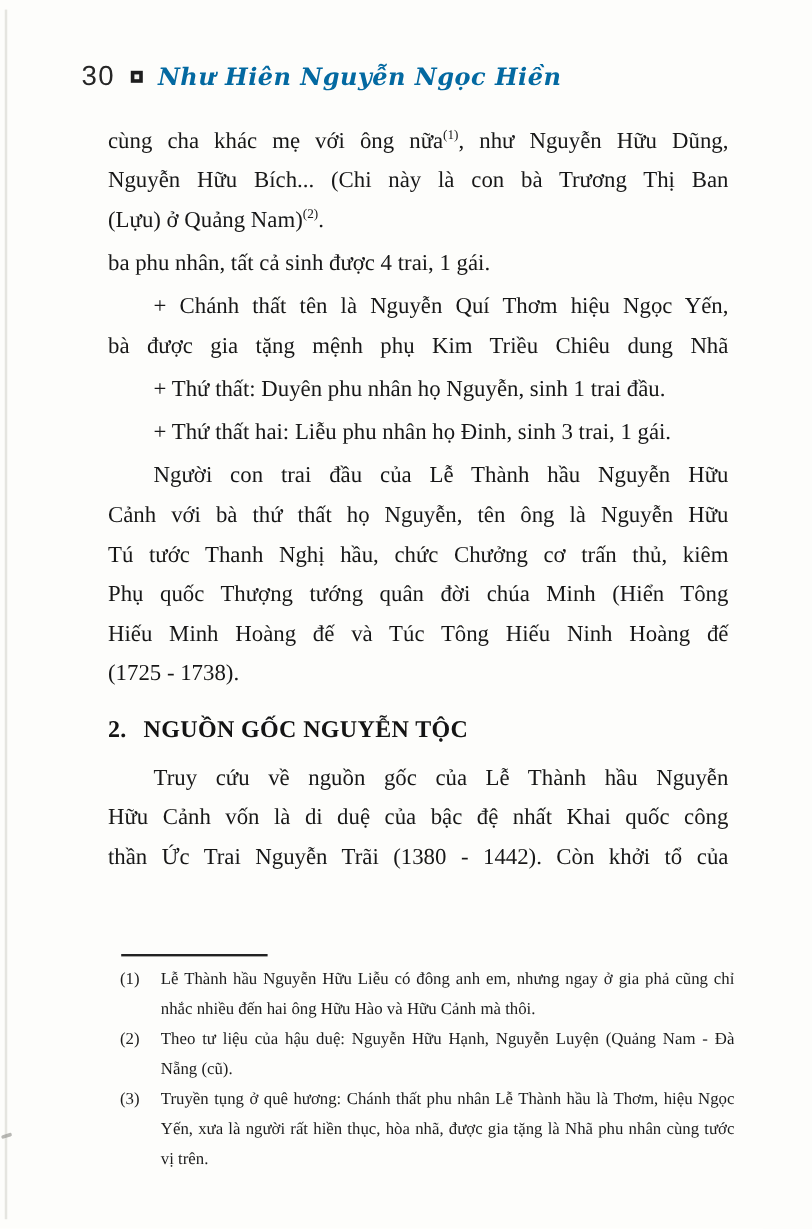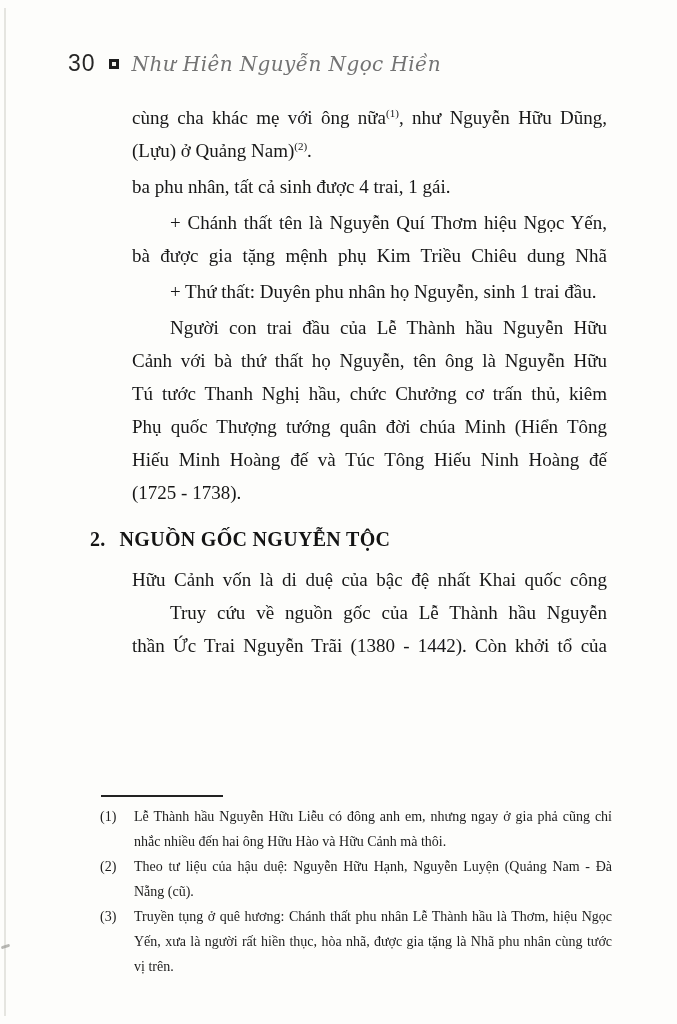--- a/index.html
+++ b/index.html
@@ -36,34 +36,33 @@
   .page-num {
     font-family: "Liberation Sans", sans-serif;
     font-size: 23px; color: #262626; letter-spacing: 1px;
   }
   .bullet {
     display: inline-block; width: 4px; height: 4px;
     border: 3px solid #1e1e1e; background: #f4f4f0;
   }
   .running-title {
     font-family: "DejaVu Serif", serif;
-    font-style: italic; font-weight: 400;
-    font-size: 20px; color: #737373; letter-spacing: .4px;
+    font-style: italic; font-weight: 700;
+    font-size: 20px; color: #0369a1; letter-spacing: .4px;
   }
 
   
   .content {
     position: absolute; left: 90px; top: 101px; width: 517px;
     font-size: 19px; line-height: 33px; color: #171717;
   }
   .para { margin: 0 0 3px 0; }
   .line {
     text-align: justify; text-align-last: justify;
     white-space: normal;
-    margin-left: 42px;
   }
   .line.indent { padding-left: 38px; }
   .line.last { text-align-last: left; }
   sup.fn-mark { font-size: 11px; line-height: 0; letter-spacing: 0; }
 
   .section-heading {
     display: flex; gap: 14px; align-items: baseline;
     margin: 14px 0 7px 0;
     font-size: 20px; font-weight: 700; letter-spacing: .3px;
     color: #141414;
@@ -88,51 +87,55 @@
   <header class="header">
     <span class="page-num">30</span>
     <span class="bullet"></span>
     <span class="running-title">Như Hiên Nguyễn Ngọc Hiền</span>
   </header>
 
   <main class="content">
     <div id="body-paragraphs">
         <div class="para">
           <div class="line"><span>cùng cha khác mẹ với ông nữa</span><sup class="fn-mark">(1)</sup><span>, như Nguyễn Hữu Dũng,</span></div>
+          <div class="line"><span>Nguyễn Hữu Bích... (Chi này là con bà Trương Thị Ban</span></div>
           <div class="line last"><span>(Lựu) ở Quảng Nam)</span><sup class="fn-mark">(2)</sup><span>.</span></div>
         </div>
         <div class="para">
           <div class="line last"><span>ba phu nhân, tất cả sinh được 4 trai, 1 gái.</span></div>
         </div>
         <div class="para">
           <div class="line indent"><span>+ Chánh thất tên là Nguyễn Quí Thơm hiệu Ngọc Yến,</span></div>
           <div class="line"><span>bà được gia tặng mệnh phụ Kim Triều Chiêu dung Nhã</span></div>
         </div>
         <div class="para">
           <div class="line indent last"><span>+ Thứ thất: Duyên phu nhân họ Nguyễn, sinh 1 trai đầu.</span></div>
+        </div>
+        <div class="para">
+          <div class="line indent last"><span>+ Thứ thất hai: Liễu phu nhân họ Đinh, sinh 3 trai, 1 gái.</span></div>
         </div>
         <div class="para">
           <div class="line indent"><span>Người con trai đầu của Lễ Thành hầu Nguyễn Hữu</span></div>
           <div class="line"><span>Cảnh với bà thứ thất họ Nguyễn, tên ông là Nguyễn Hữu</span></div>
           <div class="line"><span>Tú tước Thanh Nghị hầu, chức Chưởng cơ trấn thủ, kiêm</span></div>
           <div class="line"><span>Phụ quốc Thượng tướng quân đời chúa Minh (Hiển Tông</span></div>
           <div class="line"><span>Hiếu Minh Hoàng đế và Túc Tông Hiếu Ninh Hoàng đế</span></div>
           <div class="line last"><span>(1725 - 1738).</span></div>
         </div>
       </div>
 
     <h2 class="section-heading">
       <span>2.</span>
       <span>NGUỒN GỐC NGUYỄN TỘC</span>
     </h2>
 
     <div id="section-paragraphs">
         <div class="para">
+          <div class="line indent"><span>Truy cứu về nguồn gốc của Lễ Thành hầu Nguyễn</span></div>
           <div class="line"><span>Hữu Cảnh vốn là di duệ của bậc đệ nhất Khai quốc công</span></div>
-          <div class="line indent"><span>Truy cứu về nguồn gốc của Lễ Thành hầu Nguyễn</span></div>
           <div class="line"><span>thần Ức Trai Nguyễn Trãi (1380 - 1442). Còn khởi tổ của</span></div>
         </div>
       </div>
   </main>
 
   <footer class="footnotes">
     <div class="fn-rule"></div>
     <div id="footnotes-list">
         <div class="fn"><span class="fn-num">(1)</span><span>Lễ Thành hầu Nguyễn Hữu Liễu có đông anh em, nhưng ngay ở gia phả cũng chỉ nhắc nhiều đến hai ông Hữu Hào và Hữu Cảnh mà thôi.</span></div>
         <div class="fn"><span class="fn-num">(2)</span><span>Theo tư liệu của hậu duệ: Nguyễn Hữu Hạnh, Nguyễn Luyện (Quảng Nam - Đà Nẵng (cũ).</span></div>

